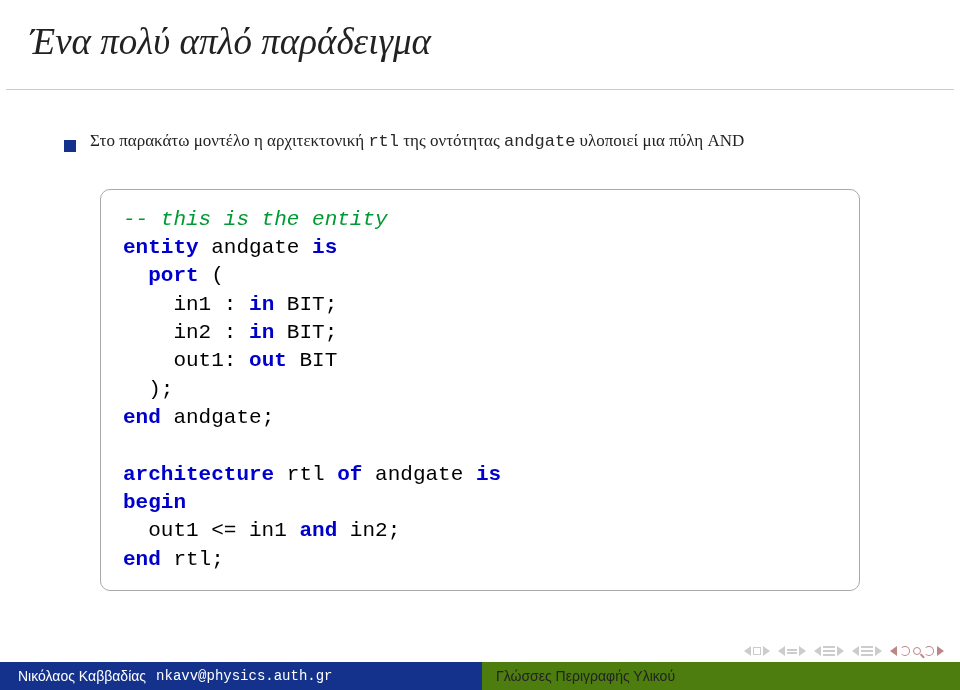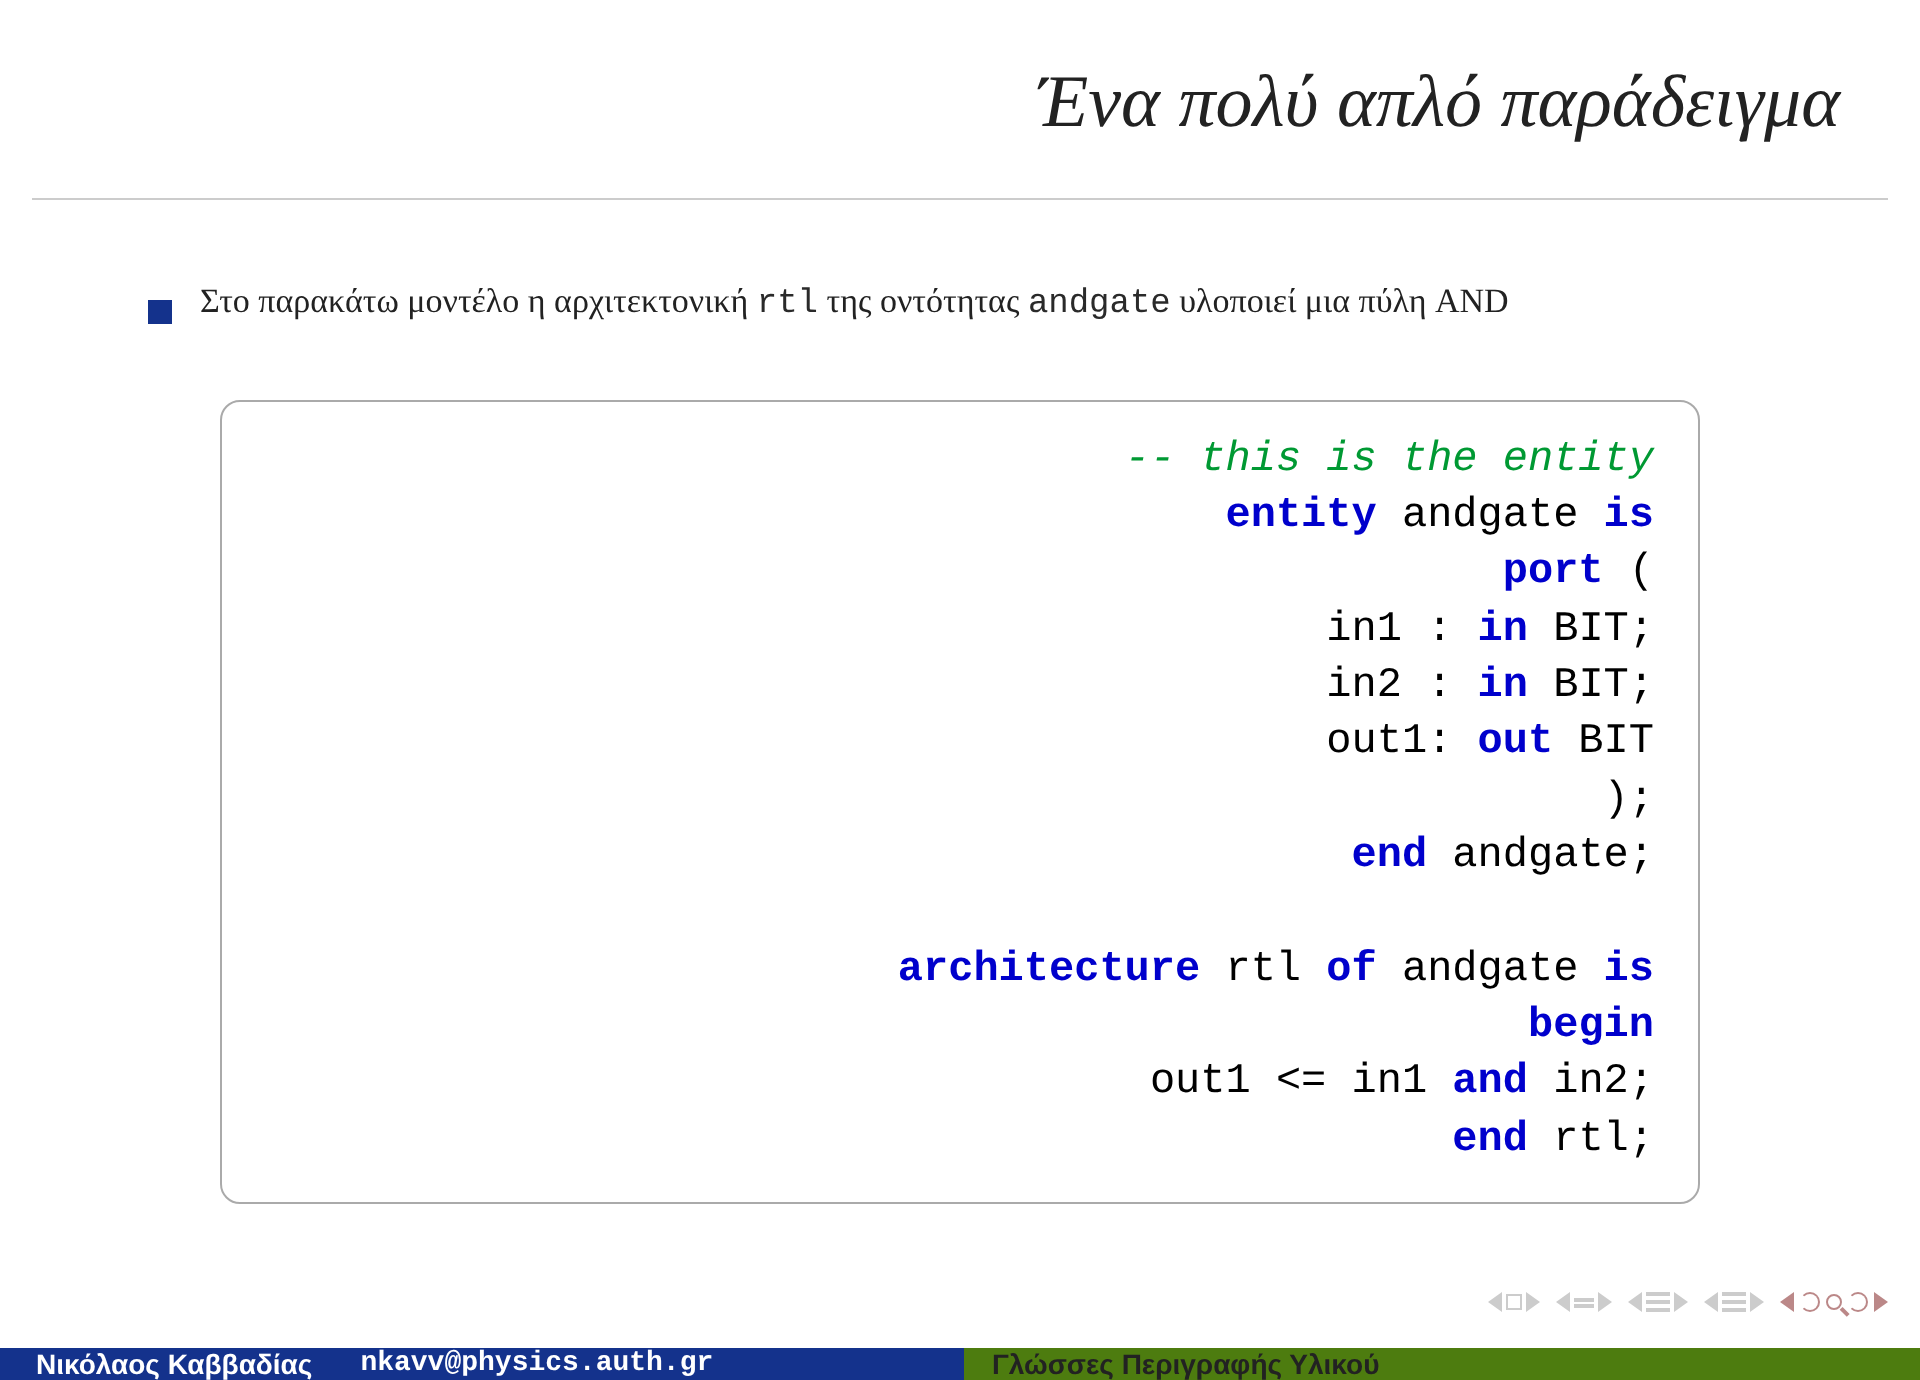--- a/index.html
+++ b/index.html
@@ -12,22 +12,21 @@
     height: 690px;
     background: #fff;
     font-family: Georgia, 'Times New Roman', serif;
     position: relative;
     overflow: hidden;
   }
   .slide {
     width: 100%;
     height: 100%;
     position: relative;
-    padding: 16px;
-    text-align: right;
+    padding: 6px;
   }
   .title {
     font-size: 37px;
     font-style: italic;
     color: #222;
     padding: 14px 24px 0 24px;
     font-weight: normal;
   }
   .sep-line {
     border-bottom: 1px solid #ccc;
@@ -70,36 +69,35 @@
     white-space: pre;
   }
   .c-comment { color: #009933; font-style: italic; }
   .c-keyword { color: #0000cc; font-weight: bold; }
   .footer {
     position: absolute;
     left: 0;
     right: 0;
     bottom: 0;
     display: flex;
-    height: 16px;
+    height: 28px;
     font-family: sans-serif;
     font-size: 14px;
-    font-weight: bold;
   }
   .footer-left {
     flex: 1;
     background: #14328c;
     color: #fff;
     display: flex;
     align-items: center;
     padding-left: 18px;
   }
   .footer-left .tt-footer {
     font-family: 'Courier New', monospace;
-    margin-left: 24px;
+    margin-left: 10px;
   }
   .footer-right {
     flex: 1;
     background: #4d7c0f;
     color: #222;
     display: flex;
     align-items: center;
     padding-left: 14px;
   }
   .nav-icons {

